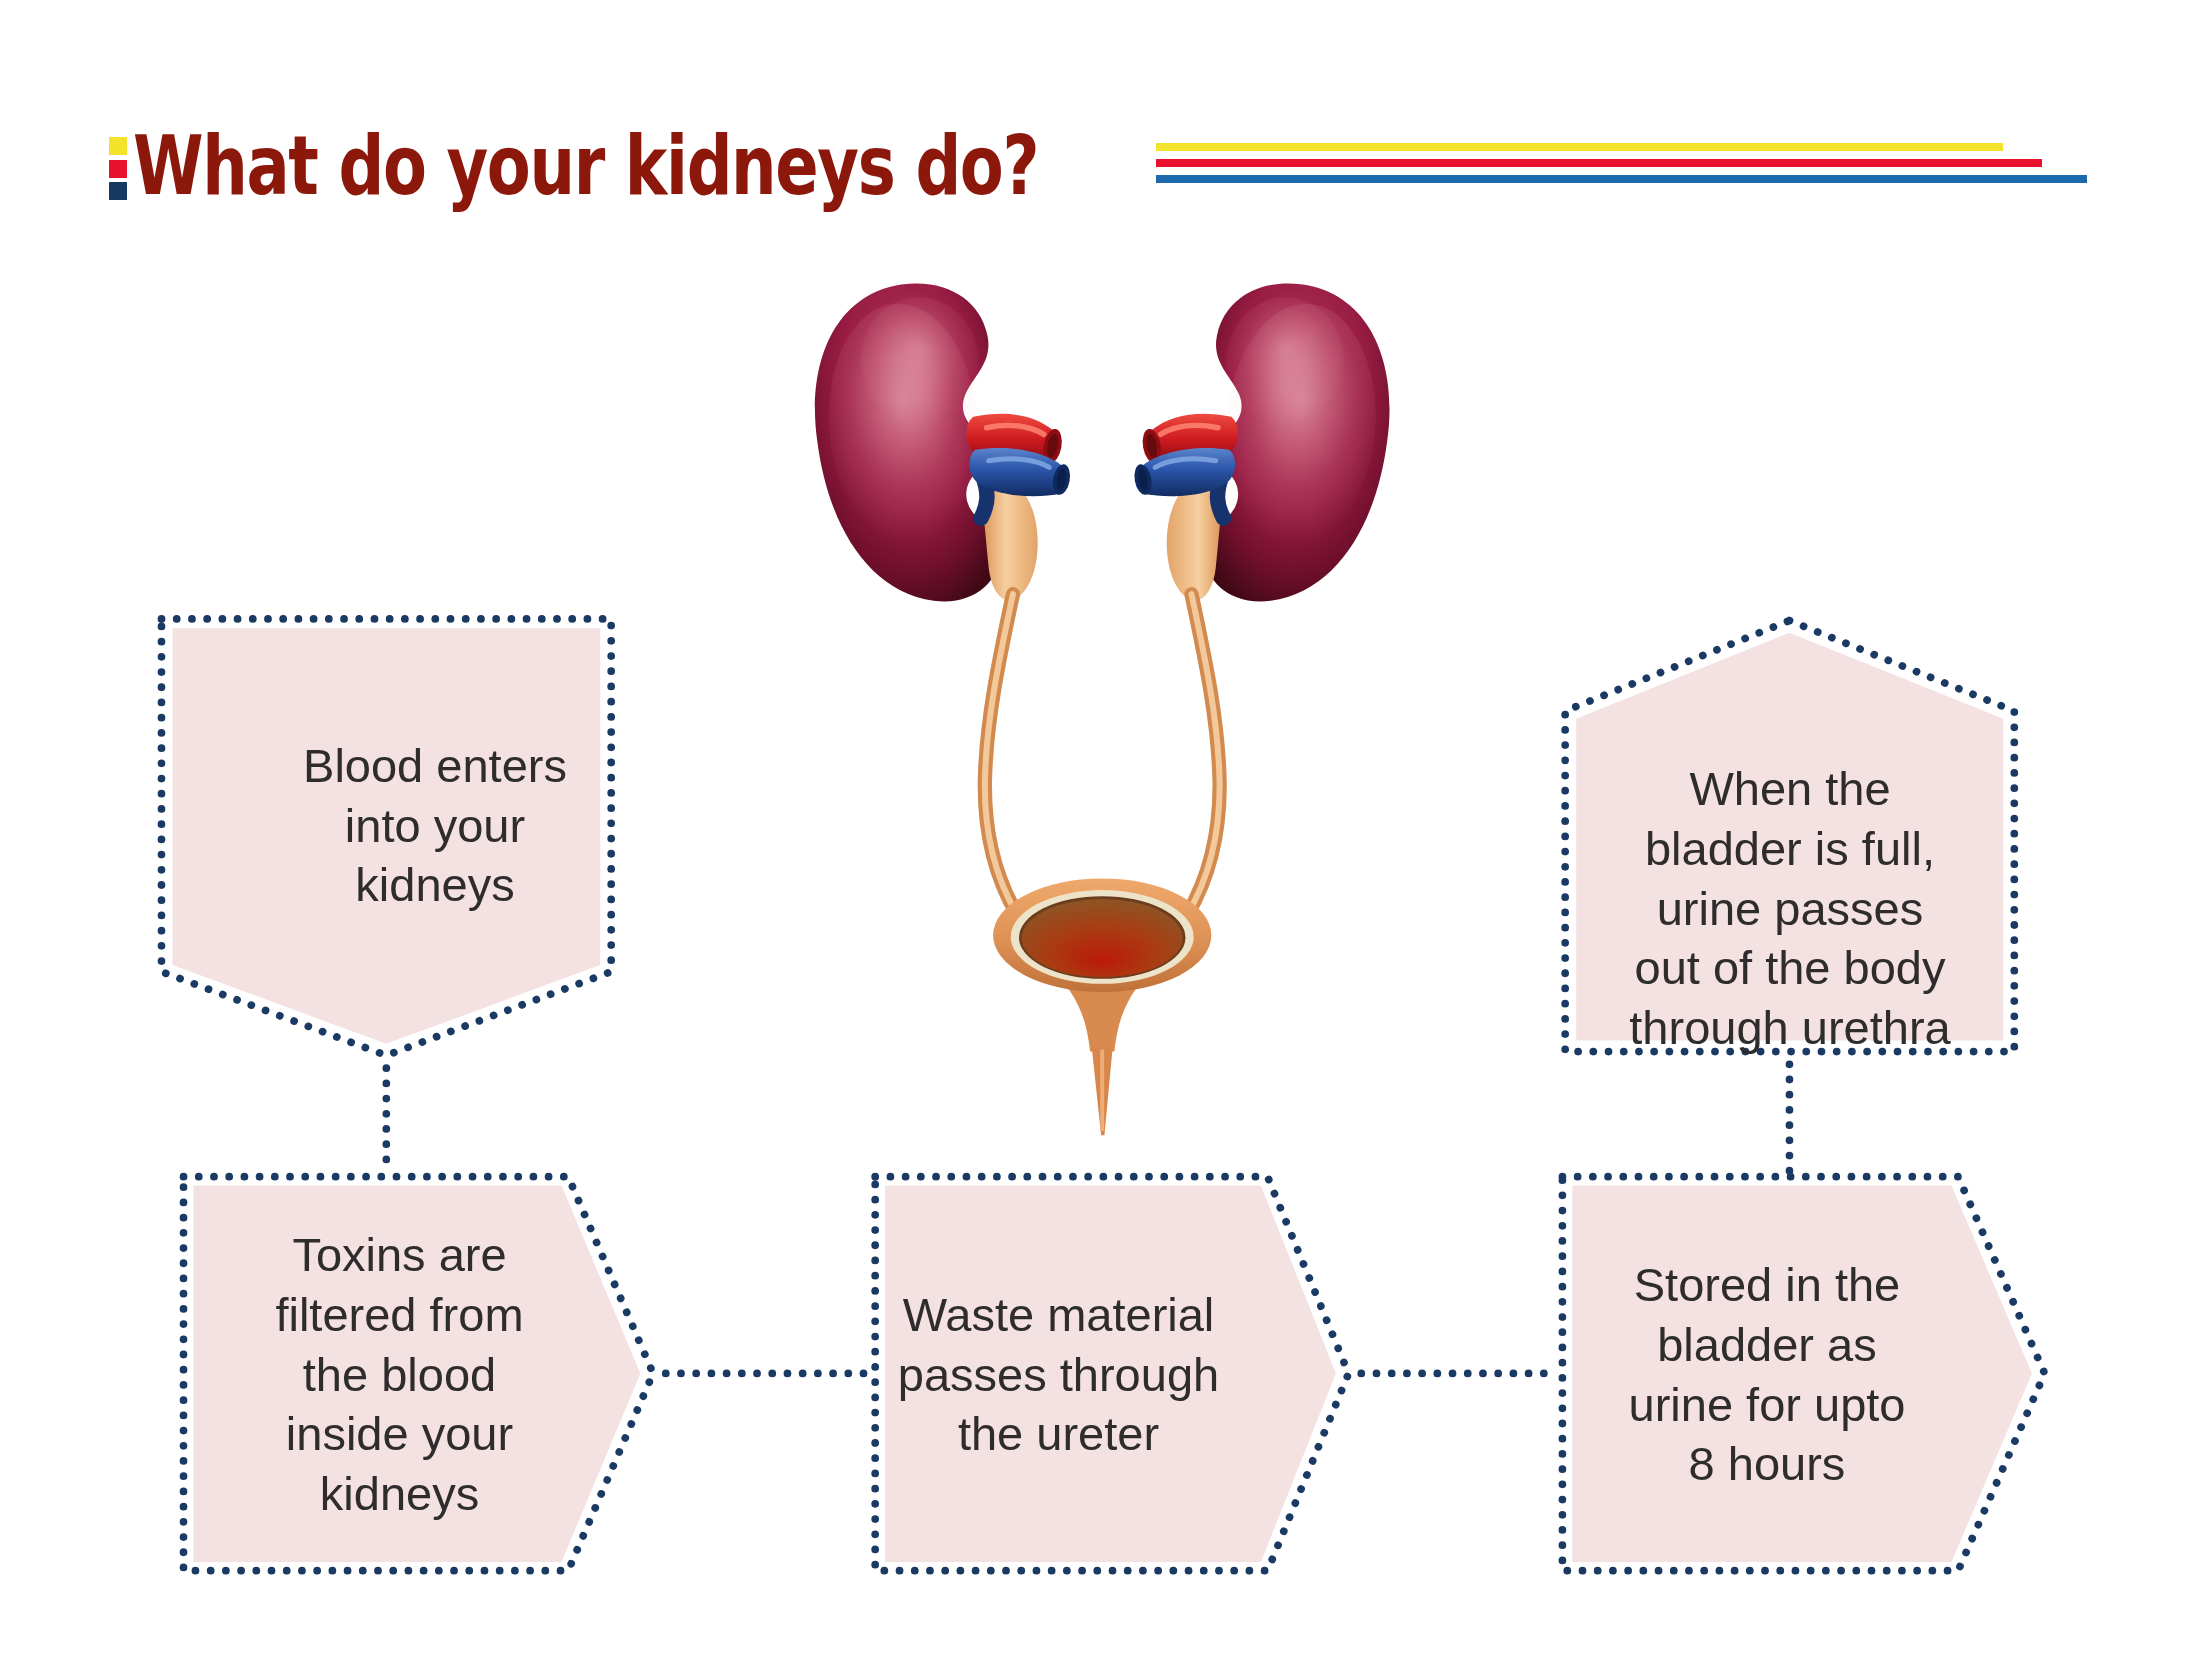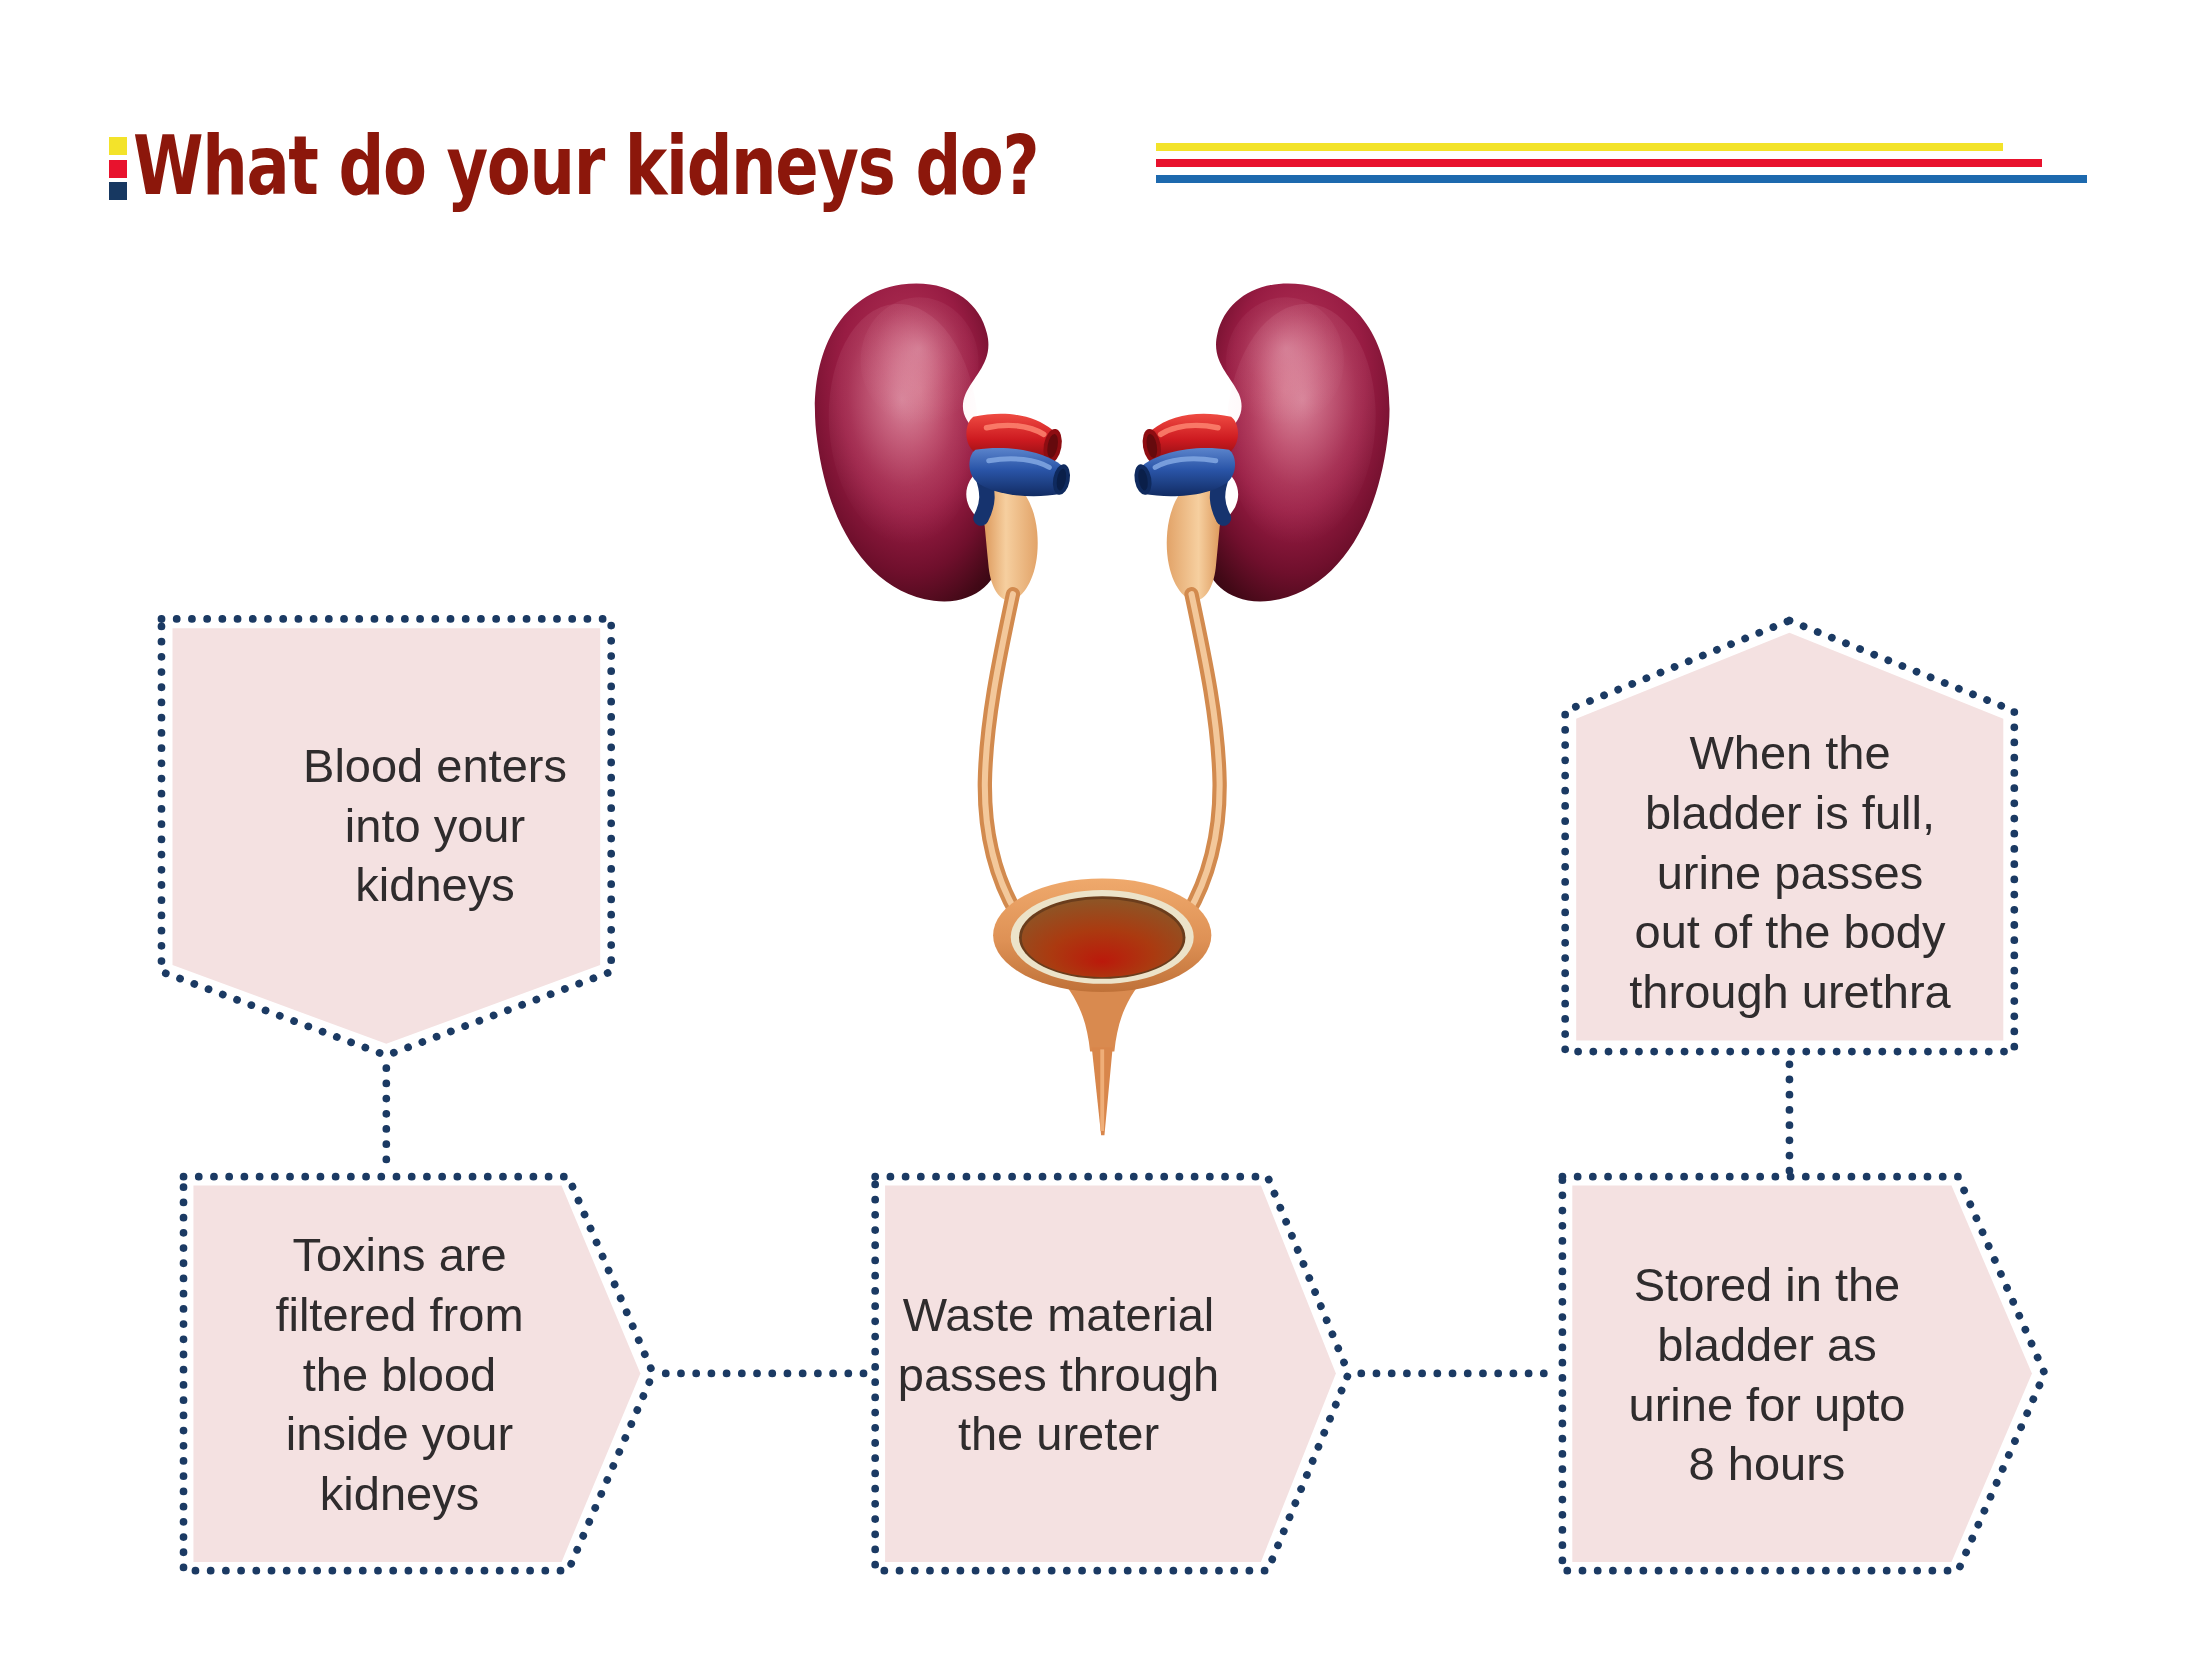--- a/index.html
+++ b/index.html
@@ -47,21 +47,21 @@
     white-space: pre-line;
     color: #2f2c2d;
     font-size: 47px;
     line-height: 1.27;
     box-sizing: border-box;
   }
   #step1-text { left: 173px;  top: 628px; width: 428px; height: 337px; padding-top: 58px; margin-left: 48px; }
   #step2-text { left: 193px;  top: 1186px; width: 369px; height: 377px; padding-left: 44px; }
   #step3-text { left: 870px; top: 1186px; width: 377px; height: 377px; }
   #step4-text { left: 1573px; top: 1186px; width: 380px; height: 377px; padding-left: 8px; }
-  #step5-text { left: 1576px; top: 702px; width: 428px; height: 319px; padding-top: 22px; }
+  #step5-text { left: 1576px; top: 738px; width: 428px; height: 319px; padding-top: 22px; }
 </style>
 </head>
 <body>
 
 <div class="abs bullet" id="bullet-yellow"></div>
 <div class="abs bullet" id="bullet-red"></div>
 <div class="abs bullet" id="bullet-navy"></div>
 
 <div class="abs" id="title">What do your kidneys do?</div>
 

